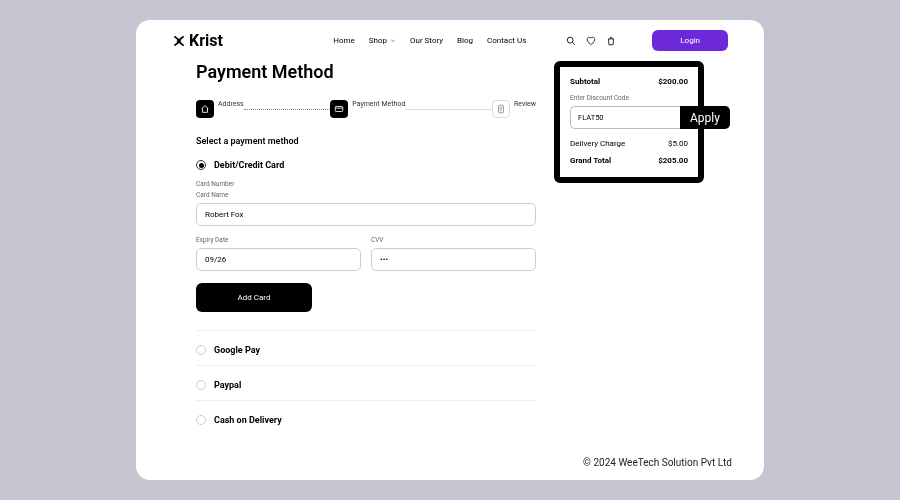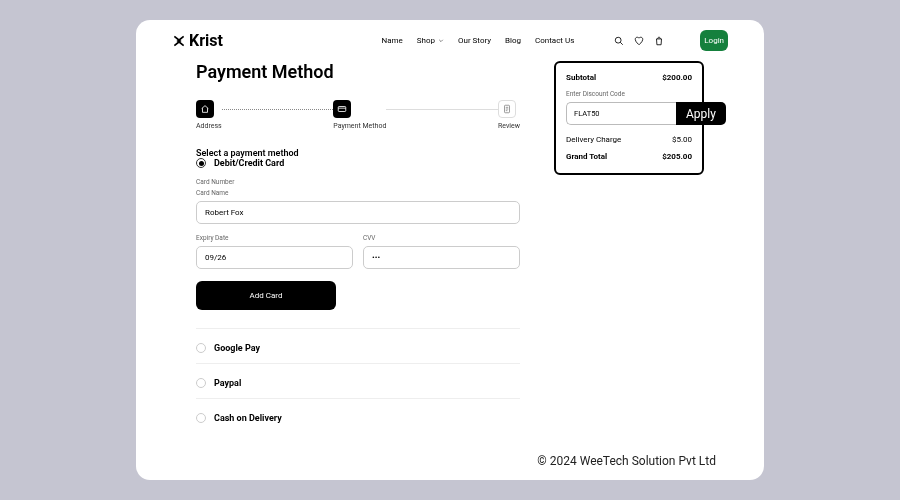--- a/index.html
+++ b/index.html
@@ -5,69 +5,69 @@
 *{margin:0;padding:0;box-sizing:border-box;font-family:-apple-system,BlinkMacSystemFont,"Segoe UI",Roboto,sans-serif}
 body{background:#c5c5d1;width:900px;height:500px;display:flex;align-items:center;justify-content:center}
 .window{background:#fff;border-radius:14px;width:628px;height:460px;overflow:hidden;position:relative}
 .header{display:flex;padding:10px 36px;gap:24px}
 .logo{display:flex;align-items:center;gap:3px;font-weight:700;font-size:16px}
 .logo svg{width:14px;height:14px}
 .nav{display:flex;gap:14px;font-size:8px;margin-left:auto}
 .nav-item{display:flex;align-items:center;gap:3px;cursor:pointer}
 .hdr-icons{display:flex;gap:10px;align-items:center;margin-left:16px}
 .hdr-icons svg{width:10px;height:10px;cursor:pointer}
-.login-btn{background:#15803d;color:#fff;border:none;border-radius:6px;padding:6px 4px;font-size:8px;cursor:pointer;margin-left:12px}
-.main{display:flex;padding:0 60px;gap:34px}
+.login-btn{background:#6d28d9;color:#fff;border:none;border-radius:6px;padding:6px 28px;font-size:8px;cursor:pointer;margin-left:12px}
+.main{display:flex;padding:0 60px;gap:18px}
 .left{flex:1}
 .page-title{font-size:18px;font-weight:600;margin-bottom:18px}
 .stepper{display:flex;align-items:flex-start;margin-bottom:18px;position:relative}
-.step{display:flex;flex-direction:column;gap:4px;position:relative;z-index:2}
+.step{display:flex;gap:4px;position:relative;z-index:2}
 .step-icon{width:18px;height:18px;background:#000;border-radius:4px;display:flex;align-items:center;justify-content:center}
 .step-icon svg{width:10px;height:10px;stroke:#fff;fill:none}
 .step-icon.pending{background:#fff;border:1px solid #ddd}
 .step-icon.pending svg{stroke:#888}
 .step-label{font-size:7px;color:#333}
 .step-conn{flex:1;border-top:1px dotted #888;margin-top:9px;position:relative;top:0}
 .step-conn.solid{border-top:1px solid #ddd}
-.sel-label{font-size:9px;font-weight:600;margin-bottom:0}
+.sel-label{font-size:9px;font-weight:600;margin-bottom:14px}
 .radio-row{display:flex;align-items:center;gap:8px;margin-bottom:10px}
 .radio{width:10px;height:10px;border:1px solid #333;border-radius:50%;display:flex;align-items:center;justify-content:center;cursor:pointer}
 .radio.checked::after{content:"";width:5px;height:5px;background:#000;border-radius:50%}
 .radio.off{border-color:#ccc}
 .radio-label{font-size:9px;font-weight:700}
 .field-label{font-size:6.5px;color:#666;margin-bottom:3px;display:block}
 .field{width:100%;border:1px solid #ccc;border-radius:5px;padding:6px 8px;font-size:8px;margin-bottom:10px}
 .row2{display:flex;gap:10px}
 .row2>div{flex:1}
-.add-card{background:#000;color:#fff;border:none;border-radius:6px;padding:10px 0;width:140px;font-size:8px;cursor:pointer;margin-top:2px;margin-bottom:18px}
+.add-card{background:#000;color:#fff;border:none;border-radius:6px;padding:10px 0;width:116px;font-size:8px;cursor:pointer;margin-top:2px;margin-bottom:18px}
 .divider{border-top:1px solid #eee;margin-bottom:14px}
 .right{width:150px}
-.summary{border:2px solid #000000;border-radius:6px;padding:10px 10px 12px}
+.summary{border:6px solid #000000;border-radius:6px;padding:10px 10px 12px}
 .sum-row{display:flex;justify-content:space-between;font-size:8px;margin-bottom:8px}
 .sum-row.bold{font-weight:700}
 .disc-label{font-size:6.5px;color:#666;margin-bottom:4px}
 .disc-row{display:flex;margin-bottom:10px}
 .disc-input{flex:1;border:1px solid #bbb;border-radius:5px 0 0 5px;padding:6px 7px;font-size:7.5px;border-right:none}
 .apply-btn{background:#000;color:#fff;border:none;border-radius:0 5px 5px 0;padding:0 10px;font-size:12px;cursor:pointer}
-.footer{position:absolute;bottom:12px;right:48px;font-size:12px;color:#222}
+.footer{position:absolute;bottom:12px;right:32px;font-size:10px;color:#222}
 </style>
 </head>
 <body>
 
 <div class="window">
   <div class="header">
     <div class="logo">
       <svg viewBox="0 0 24 24">
           <path d="M4 4 L14 12 L4 20 M20 4 L10 12 L20 20" stroke="#000" stroke-width="3" fill="none"></path>
         </svg>
       <span>Krist</span>
     </div>
     <div class="nav">
       <div class="nav-item">
-          <span>Name</span>
+          <span>Home</span>
         </div>
       <div class="nav-item">
           <span>Shop</span>
           <svg width="6" height="6" viewBox="0 0 10 10">
             <path d="M2 3 L5 6 L8 3" stroke="#333" fill="none"></path>
           </svg>
         </div>
       <div class="nav-item">
           <span>Our Story</span>
         </div>

